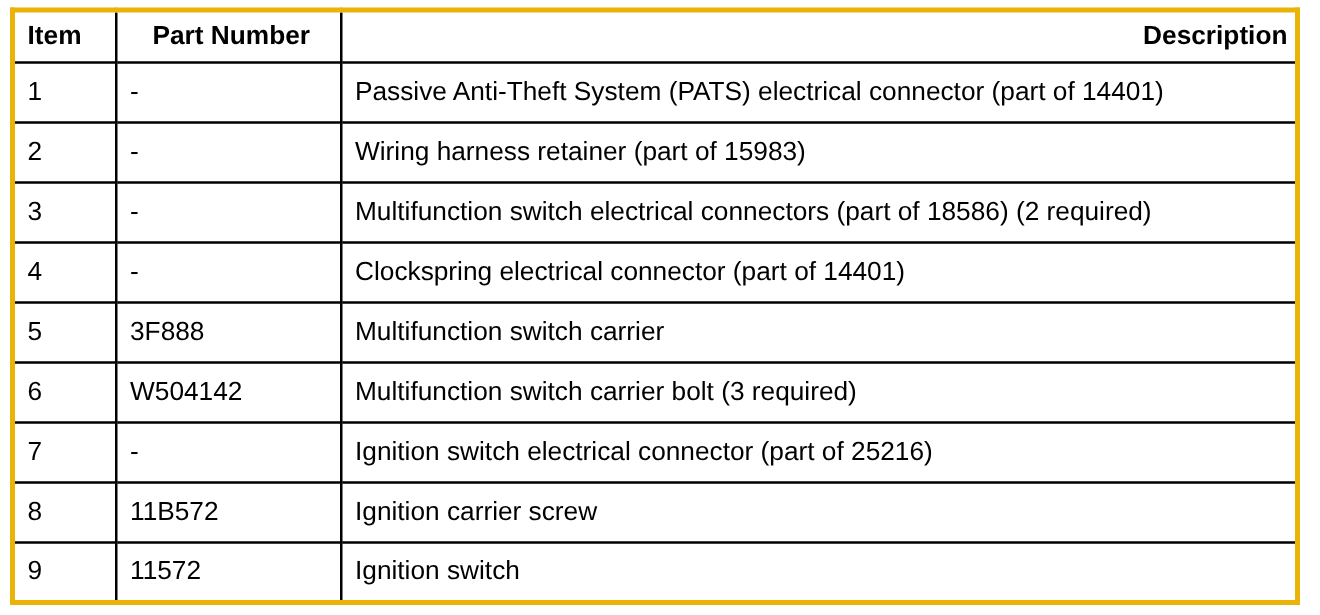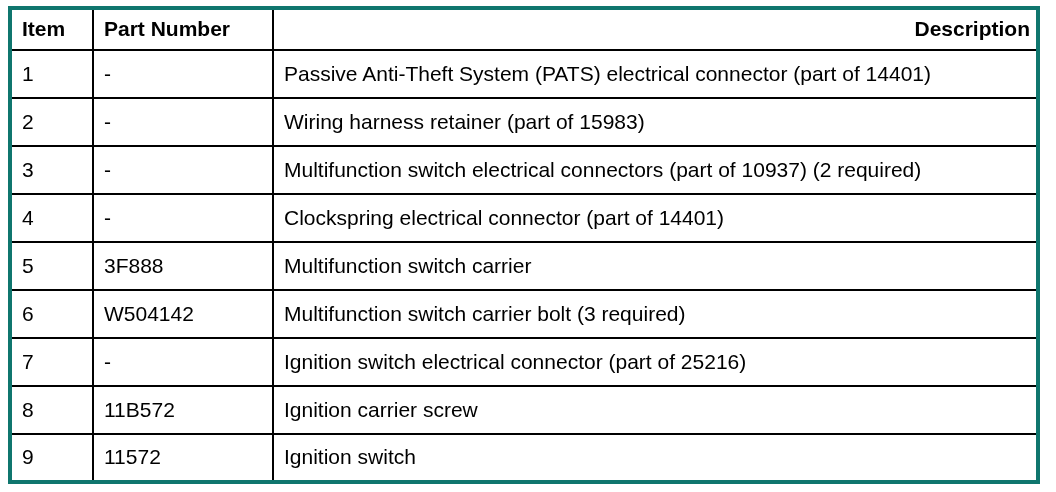--- a/index.html
+++ b/index.html
@@ -17,21 +17,21 @@
     height: 492px;
     background: #ffffff;
     overflow: hidden;
   }
   table.parts-table {
     position: absolute;
     left: 8px;
     top: 6px;
     width: 1032px;
     border-collapse: collapse;
-    border: 4px solid #0f766e;
+    border: 4px solid #eab308;
     background: #ffffff;
     table-layout: fixed;
   }
   table.parts-table th,
   table.parts-table td {
     border: 2px solid #000000;
     font-size: 21px;
     line-height: 1.15;
     vertical-align: middle;
     padding: 2px 6px 2px 10px;
@@ -46,21 +46,21 @@
   }
   th {
     font-weight: bold;
     text-align: left;
   }
   th.col-desc {
     text-align: right;
     padding-left: 6px;
   }
   .col-item  { width: 64px; }
-  .col-part  { width: 162px; }
+  .col-part  { width: 162px; text-align: center; }
   .col-desc  { width: auto; }
   td.cell-item { padding-left: 9px; }
   td.cell-part { padding-left: 9px; }
   td.cell-desc { padding-left: 11px; }
 </style>
 </head>
 <body>
 
 <div class="page">
   <table class="parts-table">
@@ -78,21 +78,21 @@
         <td class="cell-desc">Passive Anti-Theft System (PATS) electrical connector (part of 14401)</td>
       </tr>
       <tr>
         <td class="cell-item">2</td>
         <td class="cell-part">-</td>
         <td class="cell-desc">Wiring harness retainer (part of 15983)</td>
       </tr>
       <tr>
         <td class="cell-item">3</td>
         <td class="cell-part">-</td>
-        <td class="cell-desc">Multifunction switch electrical connectors (part of 10937) (2 required)</td>
+        <td class="cell-desc">Multifunction switch electrical connectors (part of 18586) (2 required)</td>
       </tr>
       <tr>
         <td class="cell-item">4</td>
         <td class="cell-part">-</td>
         <td class="cell-desc">Clockspring electrical connector (part of 14401)</td>
       </tr>
       <tr>
         <td class="cell-item">5</td>
         <td class="cell-part">3F888</td>
         <td class="cell-desc">Multifunction switch carrier</td>

